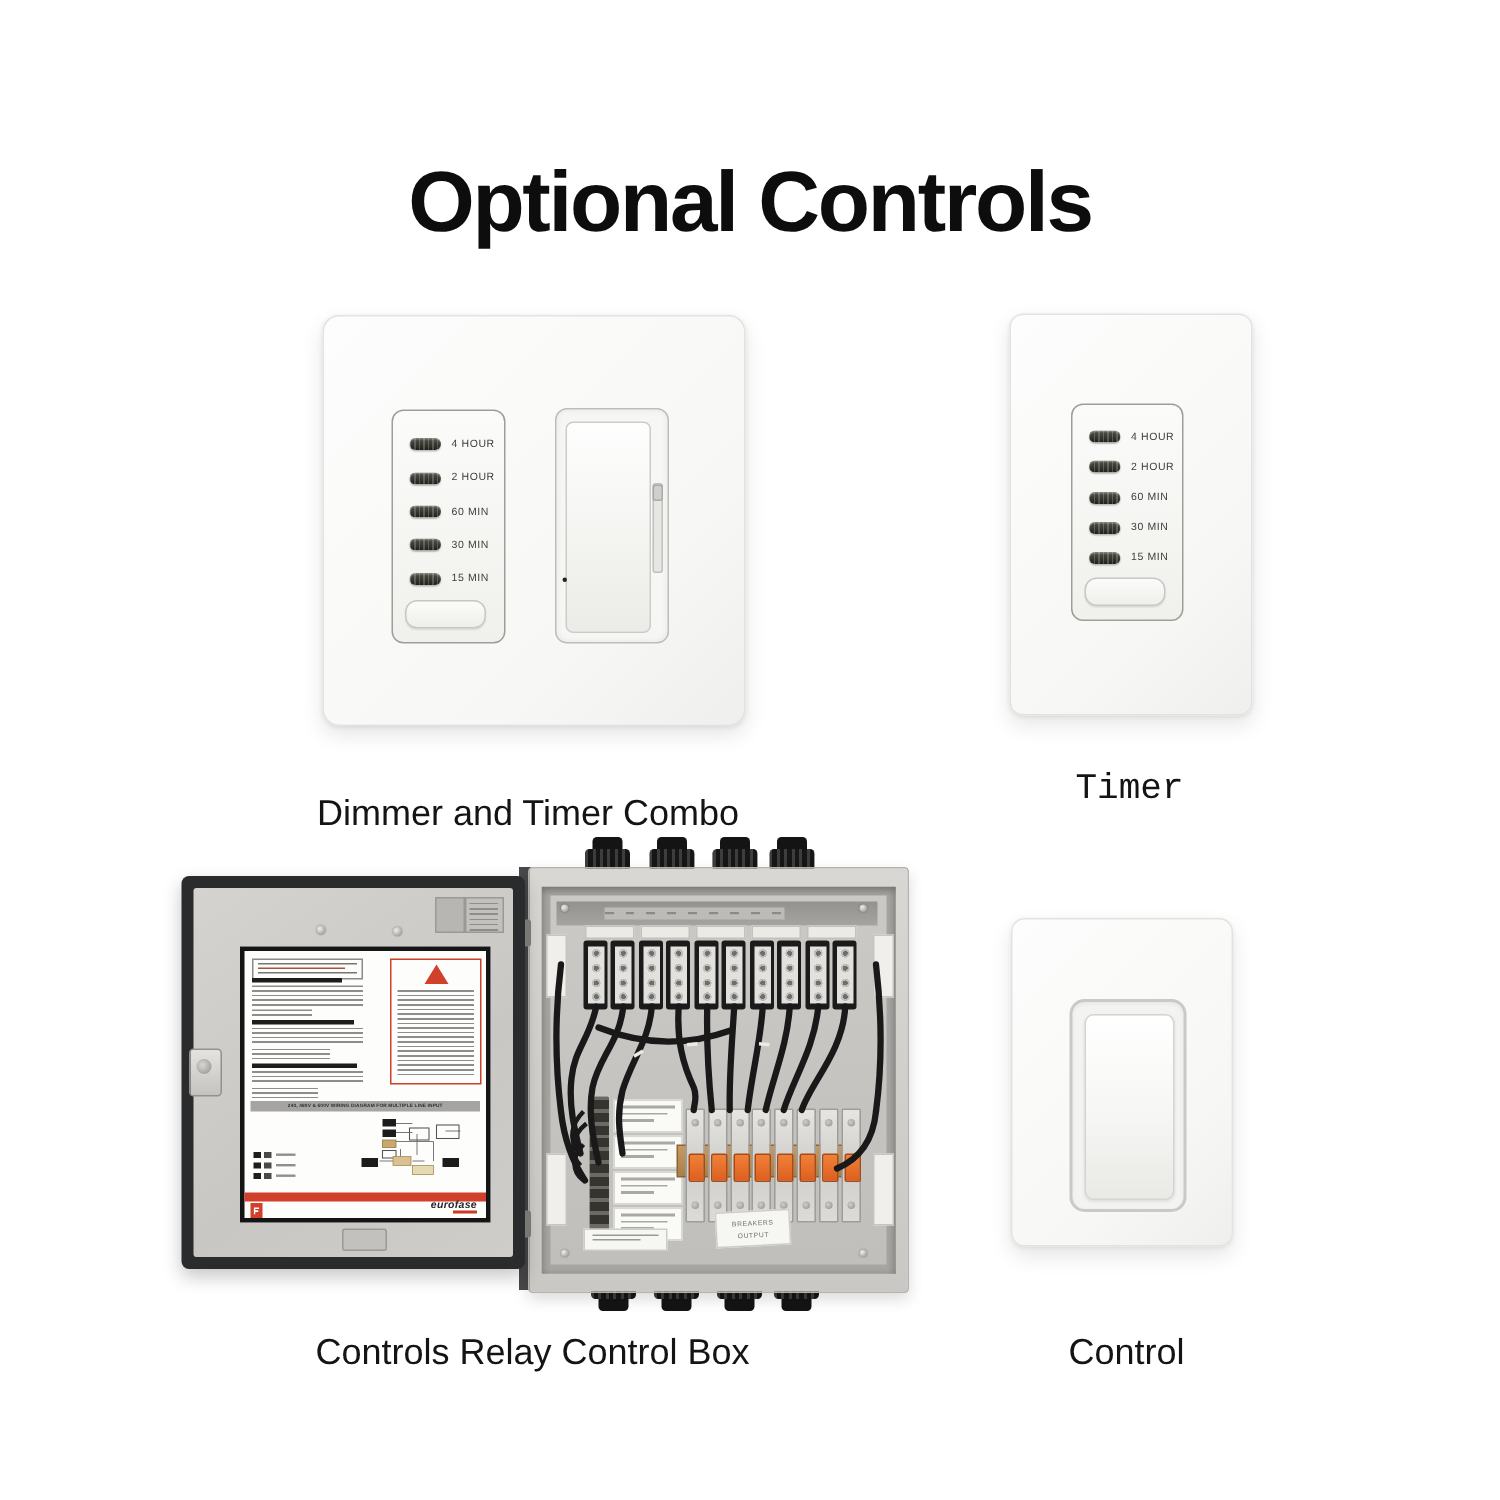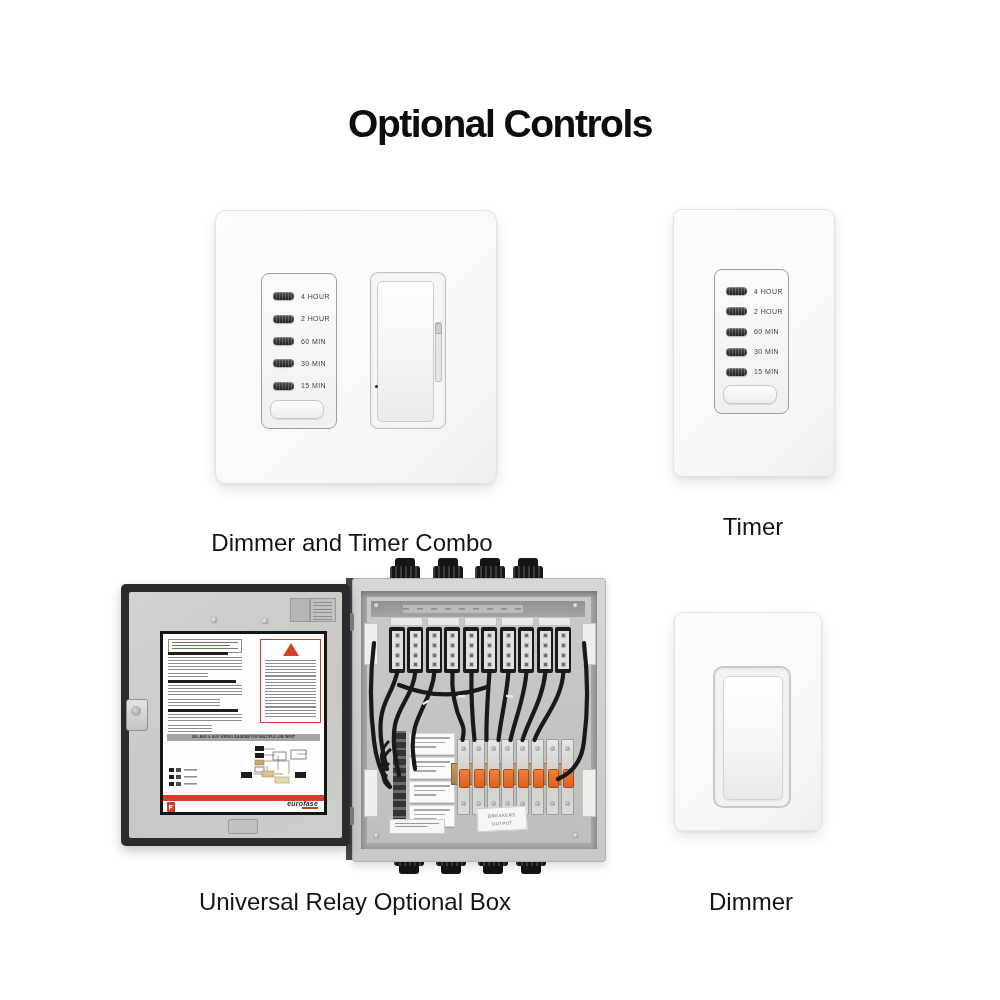--- a/index.html
+++ b/index.html
@@ -1,24 +1,24 @@
 <!DOCTYPE html>
 <html><head>
 <meta charset="utf-8">
 <style>
   html,body{margin:0;padding:0;background:#ffffff;}
   .canvas{position:relative;width:1000px;height:1000px;background:#ffffff;overflow:hidden;
           font-family:"Liberation Sans",sans-serif;}
 
   
   .title{position:absolute;left:0;right:0;top:102px;text-align:center;
-         font-size:39px;font-weight:700;letter-spacing:-1.5px;color:#0d0d0d;}
+         font-size:57px;font-weight:700;letter-spacing:-1.5px;color:#0d0d0d;}
   .caption{position:absolute;font-size:24px;color:#141414;text-align:center;font-weight:400;}
   .cap1{left:152px;width:400px;top:529px;}
-  .cap2{left:653px;width:200px;top:513px;}
+  .cap2{left:653px;width:200px;top:513px;font-family:Liberation Mono, monospace;}
   .cap3{left:115px;width:480px;top:888px;}
   .cap4{left:651px;width:200px;top:888px;}
 
   
   .plate{position:absolute;background:linear-gradient(135deg,#fdfdfd 0%,#f7f7f5 70%,#efefed 100%);
          border:1px solid #e2e2e0;border-radius:9px;
          box-shadow:0 6px 14px rgba(0,0,0,.10),0 1px 3px rgba(0,0,0,.07);}
   .plate-combo{left:215px;top:210px;width:280px;height:272px;border-radius:11px;}
   .plate-timer{left:673px;top:209px;width:160px;height:266px;}
   .plate-dim{left:674px;top:612px;width:146px;height:217px;}
@@ -446,16 +446,16 @@
     </div>
     <div class="latch"></div>
   </div>
 
   <div class="plate plate-dim">
     <div class="rocker-ring">
       <div class="rocker-paddle"></div>
     </div>
   </div>
 
-  <div class="caption cap3">Universal Relay Optional Box</div>
-  <div class="caption cap4">Dimmer</div>
+  <div class="caption cap3">Controls Relay Control Box</div>
+  <div class="caption cap4">Control</div>
 
 </div>
 
 </body></html>

